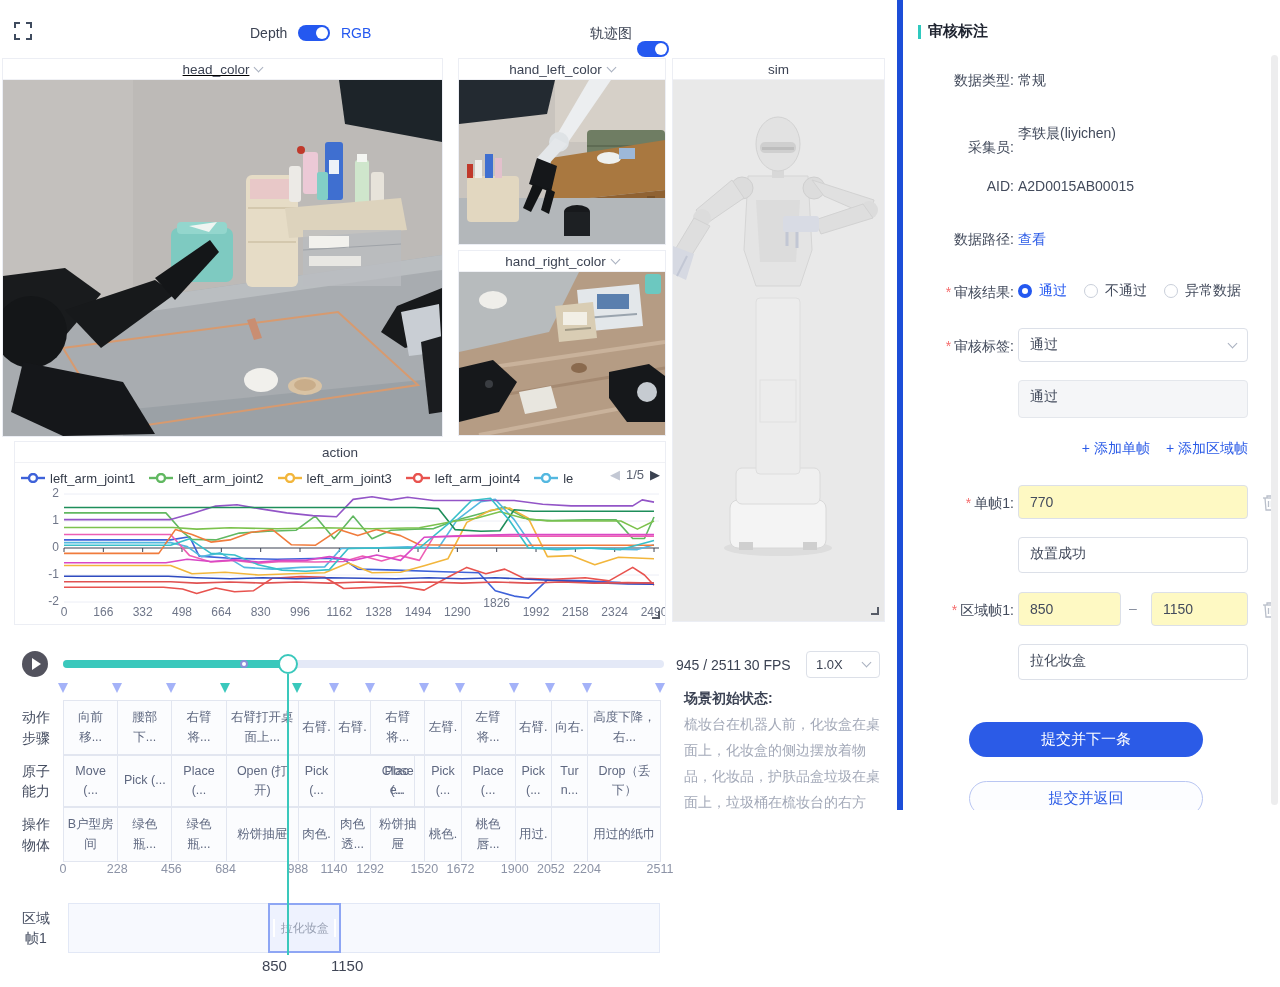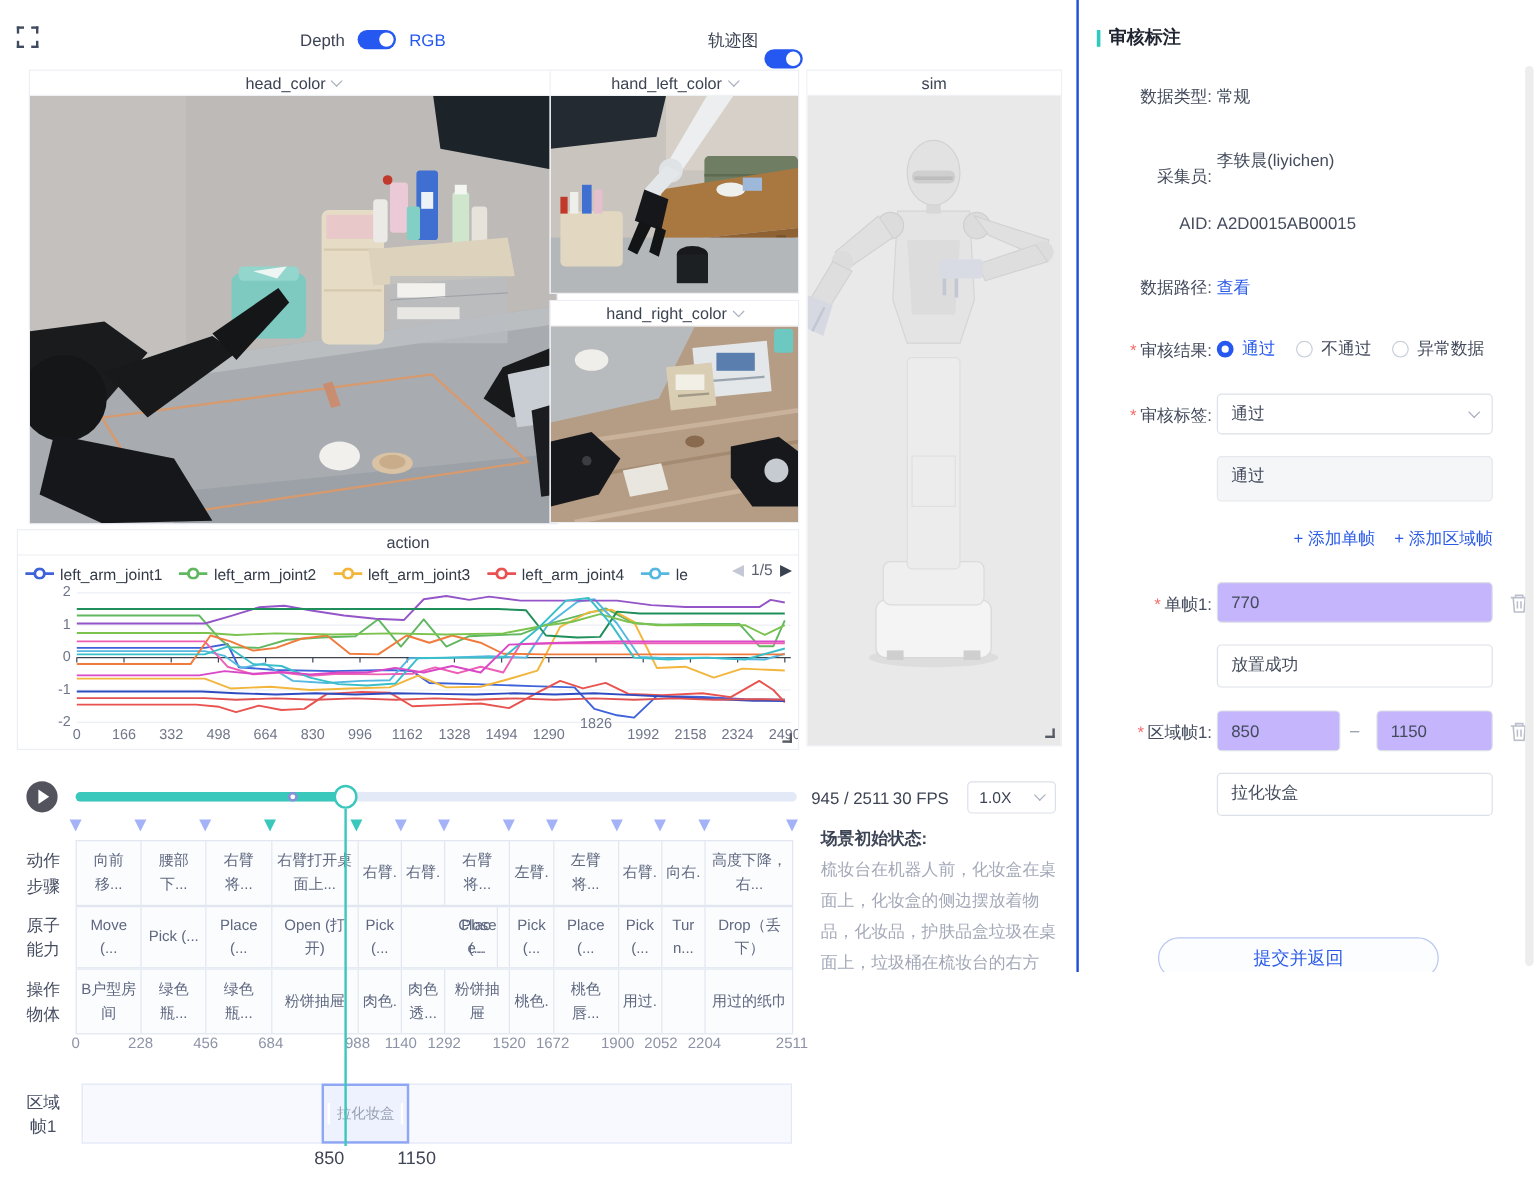--- a/index.html
+++ b/index.html
@@ -55,31 +55,31 @@
   .region-num { position:absolute; top:957px; width:60px; text-align:center; font-size:15px; color:#3F4555; }
 
   
   .scene-title { position:absolute; left:684px; top:690px; font-size:14px; font-weight:bold; color:#3D4455; }
   .scene-body { position:absolute; left:684px; top:712px; width:208px; font-size:14px; color:#A3A9B8; line-height:1.85; }
 
   
   #cur-line { position:absolute; top:674px; width:2px; height:281px; background:#3AC8BC; z-index:5; }
 
   
-  #review-panel { position:absolute; left:897px; top:0; width:383px; height:810px; background:#fff; border-left:2px solid #1d4ed8; overflow:hidden; }
+  #review-panel { position:absolute; left:897px; top:0; width:383px; height:810px; background:#fff; border-left:6px solid #1d4ed8; overflow:hidden; }
   .rp-title { position:absolute; left:15px; top:22px; display:flex; align-items:center; gap:7px; font-size:15px; font-weight:bold; color:#1F2430; }
   .rp-title .bar { width:3px; height:14px; background:#2FC9BF; }
   .flabel { position:absolute; width:111px; text-align:right; font-size:14px; color:#434B5C; }
   .fvalue { position:absolute; left:115px; font-size:14px; color:#434B5C; }
   .req { color:#F56C6C; margin-right:3px; }
   .link { color:#2B5BE7; cursor:pointer; }
   .radio { width:14px; height:14px; border-radius:50%; border:1px solid #C9CFDA; background:#fff; display:inline-block; }
   .radio.sel { border:4px solid #2458F0; }
   .rp-select { position:absolute; left:115px; width:230px; height:34px; border:1px solid #DCE0E8; border-radius:4px; display:flex; align-items:center; justify-content:space-between; padding:0 11px; font-size:14px; color:#434B5C; cursor:pointer; background:#fff; }
-  .rp-input { position:absolute; height:34px; border:1px solid #DCE0E8; border-radius:4px; font-size:14px; color:#434B5C; padding:0 11px; font-family:"Liberation Sans",sans-serif; background:#c4b5fd; }
+  .rp-input { position:absolute; height:34px; border:1px solid #DCE0E8; border-radius:4px; font-size:14px; color:#434B5C; padding:0 11px; font-family:"Liberation Sans",sans-serif; background:#fef9c3; }
   .rp-area { position:absolute; left:115px; width:230px; border:1px solid #DCE0E8; border-radius:4px; font-size:14px; color:#434B5C; padding:7px 11px; font-family:"Liberation Sans",sans-serif; resize:none; background:#fff; }
   .rp-area.gray { background:#F5F6F8; border-color:#E4E7EC; }
   .trash { position:absolute; left:359px; width:16px; height:17px; cursor:pointer; }
   .btn-primary { position:absolute; left:66px; width:234px; height:35px; border-radius:17.5px; background:#2B5BE7; color:#fff; font-size:15px; display:flex; align-items:center; justify-content:center; cursor:pointer; }
   .btn-secondary { position:absolute; left:66px; width:234px; height:35px; border-radius:17.5px; background:#FCFDFF; border:1px solid #B9C6F2; color:#2B5BE7; font-size:15px; display:flex; align-items:center; justify-content:center; cursor:pointer; }
   .rp-scrollbar { position:absolute; right:2px; top:55px; width:7px; height:750px; background:#EDEDEE; border-radius:4px; }
 </style>
 </head>
 <body>
 
@@ -96,21 +96,21 @@
     <span class="tb-label" style="left:250px;">Depth</span>
     <div class="toggle abs" style="left:298px;top:25px;">
         <span class="knob"></span>
       </div>
     <span class="tb-label" style="left:341px;color:#2458F0;">RGB</span>
     <span class="tb-label" style="left:590px;">轨迹图</span>
     <div class="toggle abs" style="left:637px;top:25px;">
         <span class="knob"></span>
       </div>
 
-    <div class="panel-box" style="left:24px;top:58px;width:441px;height:379px;">
+    <div class="panel-box" style="left:2px;top:58px;width:441px;height:379px;text-decoration:underline;">
       <div class="cam-header">
         <span>head_color</span>
           <span class="chev"></span>
       </div>
       <svg width="439" height="356" viewBox="0 0 439 356">
         <rect width="439" height="356" fill="#BDBAB7"></rect>
         <rect width="130" height="356" fill="#C3C0BD"></rect>
         <polygon points="336,0 439,0 439,62 342,44" fill="#1D2429"></polygon>
         <polygon points="0,238 439,175 439,356 0,356" fill="#A8ACB0"></polygon>
         <polygon points="0,238 439,175 439,190 0,252" fill="#BABEC1"></polygon>
@@ -529,17 +529,18 @@
     <svg class="trash" style="top:601px;" viewBox="0 0 16 17">
       <g fill="none" stroke="#B9BFCA" stroke-width="1.3">
           <path d="M1 4h14"></path>
           <path d="M5 4V2h6v2"></path>
           <path d="M3 4l1 12h8l1-12"></path>
           <path d="M6.5 7v6M9.5 7v6"></path>
         </g>
     </svg>
     <textarea class="rp-area" style="top: 644px; height: 36px;">拉化妆盒</textarea>
 
+    <div class="btn-primary" style="top:722px;">提交并下一条</div>
     <div class="btn-secondary" style="top:781px;">提交并返回</div>
 
     <div class="rp-scrollbar"></div>
   </div>
 </div>
 
 </body></html>

